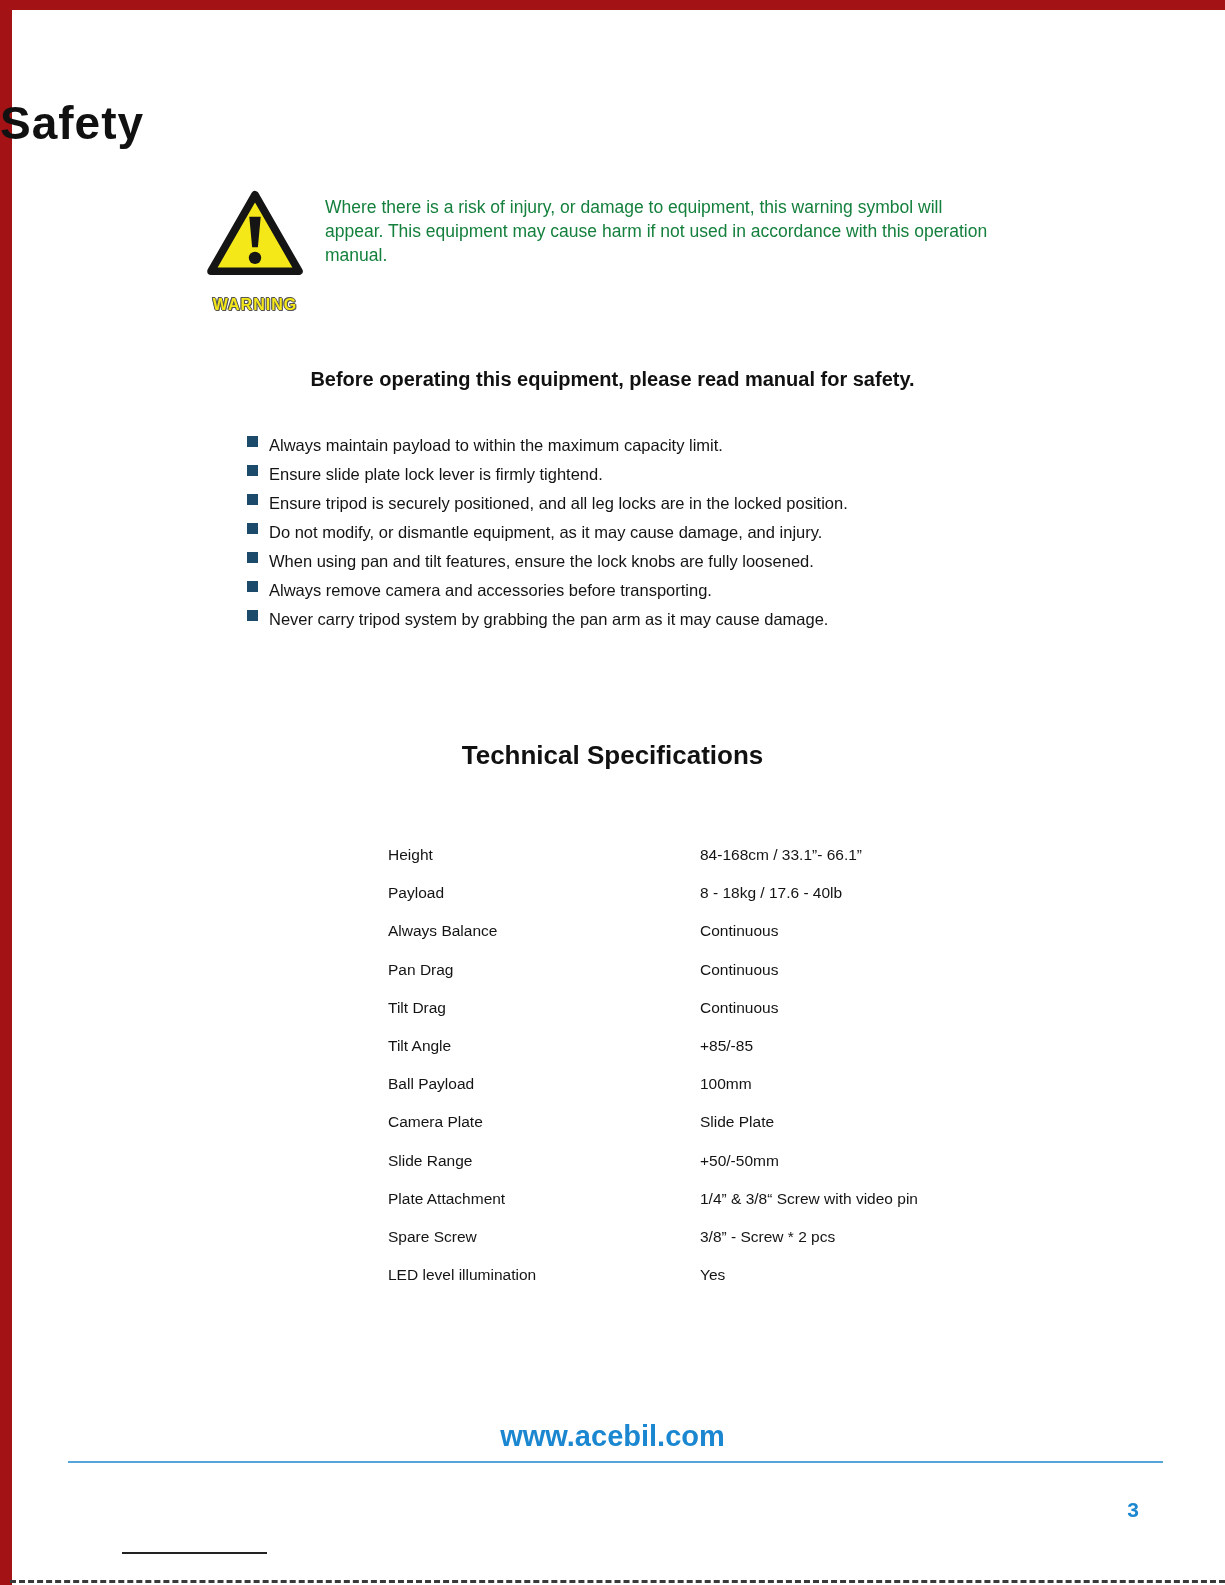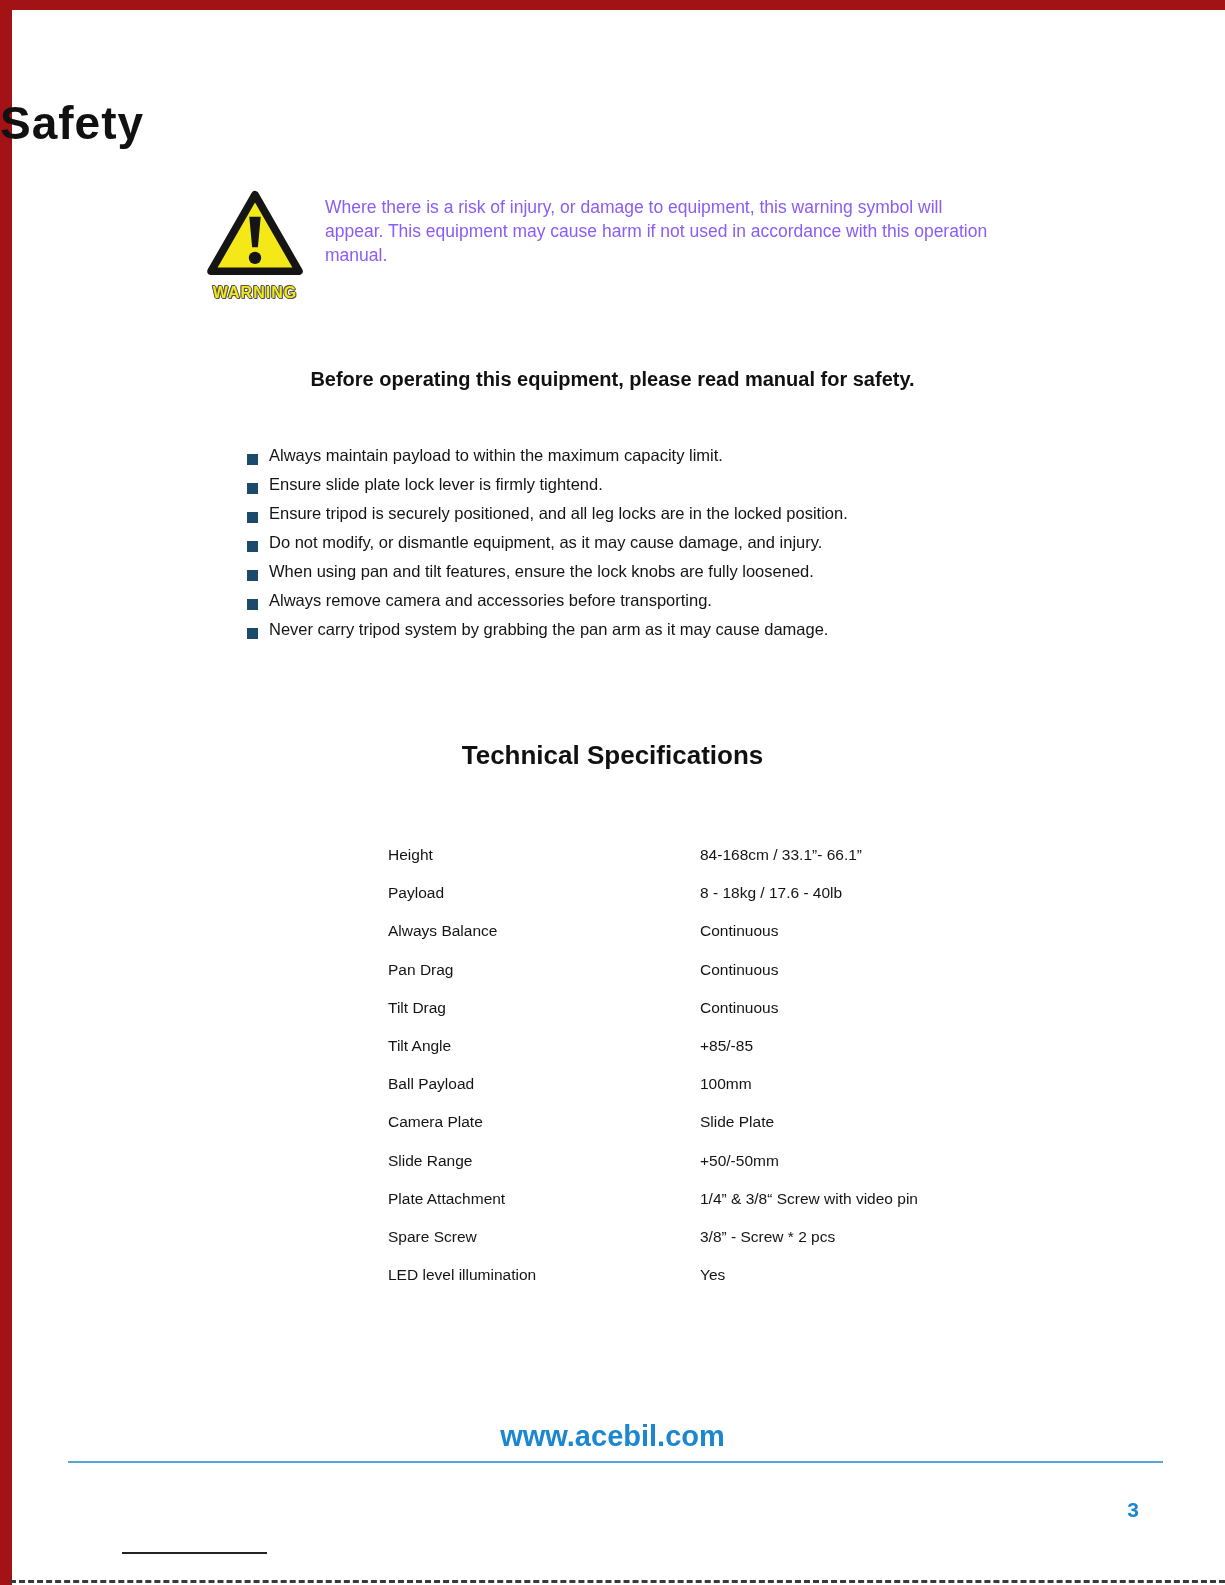--- a/index.html
+++ b/index.html
@@ -45,53 +45,53 @@
     color: #111;
   }
 
   
   .warning-block {
     position: absolute; top: 190px; left: 205px; width: 800px;
     display: flex; gap: 20px; align-items: flex-start;
   }
   .warning-icon-wrap { width: 100px; flex-shrink: 0; text-align: center; }
   .warning-label {
-    margin-top: 4px;
+    margin-top: 16px;
     font-size: 16px;
     font-weight: 800;
     letter-spacing: 1px;
     color: #f5e818;
     text-shadow:
       1px 0 0 #555, -1px 0 0 #555,
       0 1px 0 #555, 0 -1px 0 #555,
       1px 1px 0 #555, -1px -1px 0 #555;
   }
   .warning-text {
     font-size: 17.5px;
     line-height: 1.38;
-    color: #8b5cf6;
+    color: #15803d;
     padding-top: 5px;
   }
 
   
   .safety-heading {
     position: absolute; top: 368px; left: 0; width: 100%;
     text-align: center;
     font-size: 20px;
     font-weight: bold;
     color: #111;
   }
 
   
   .safety-list {
     position: absolute; top: 436px; left: 247px;
     list-style: none;
   }
   .safety-list li {
-    display: flex; align-items: flex-end; gap: 11px;
+    display: flex; align-items: flex-start; gap: 11px;
     font-size: 16.5px;
     color: #141414;
     height: 29px;
   }
   .bullet {
     width: 11px; height: 11px;
     background: #1b4a6b;
     flex-shrink: 0;
   }
 

